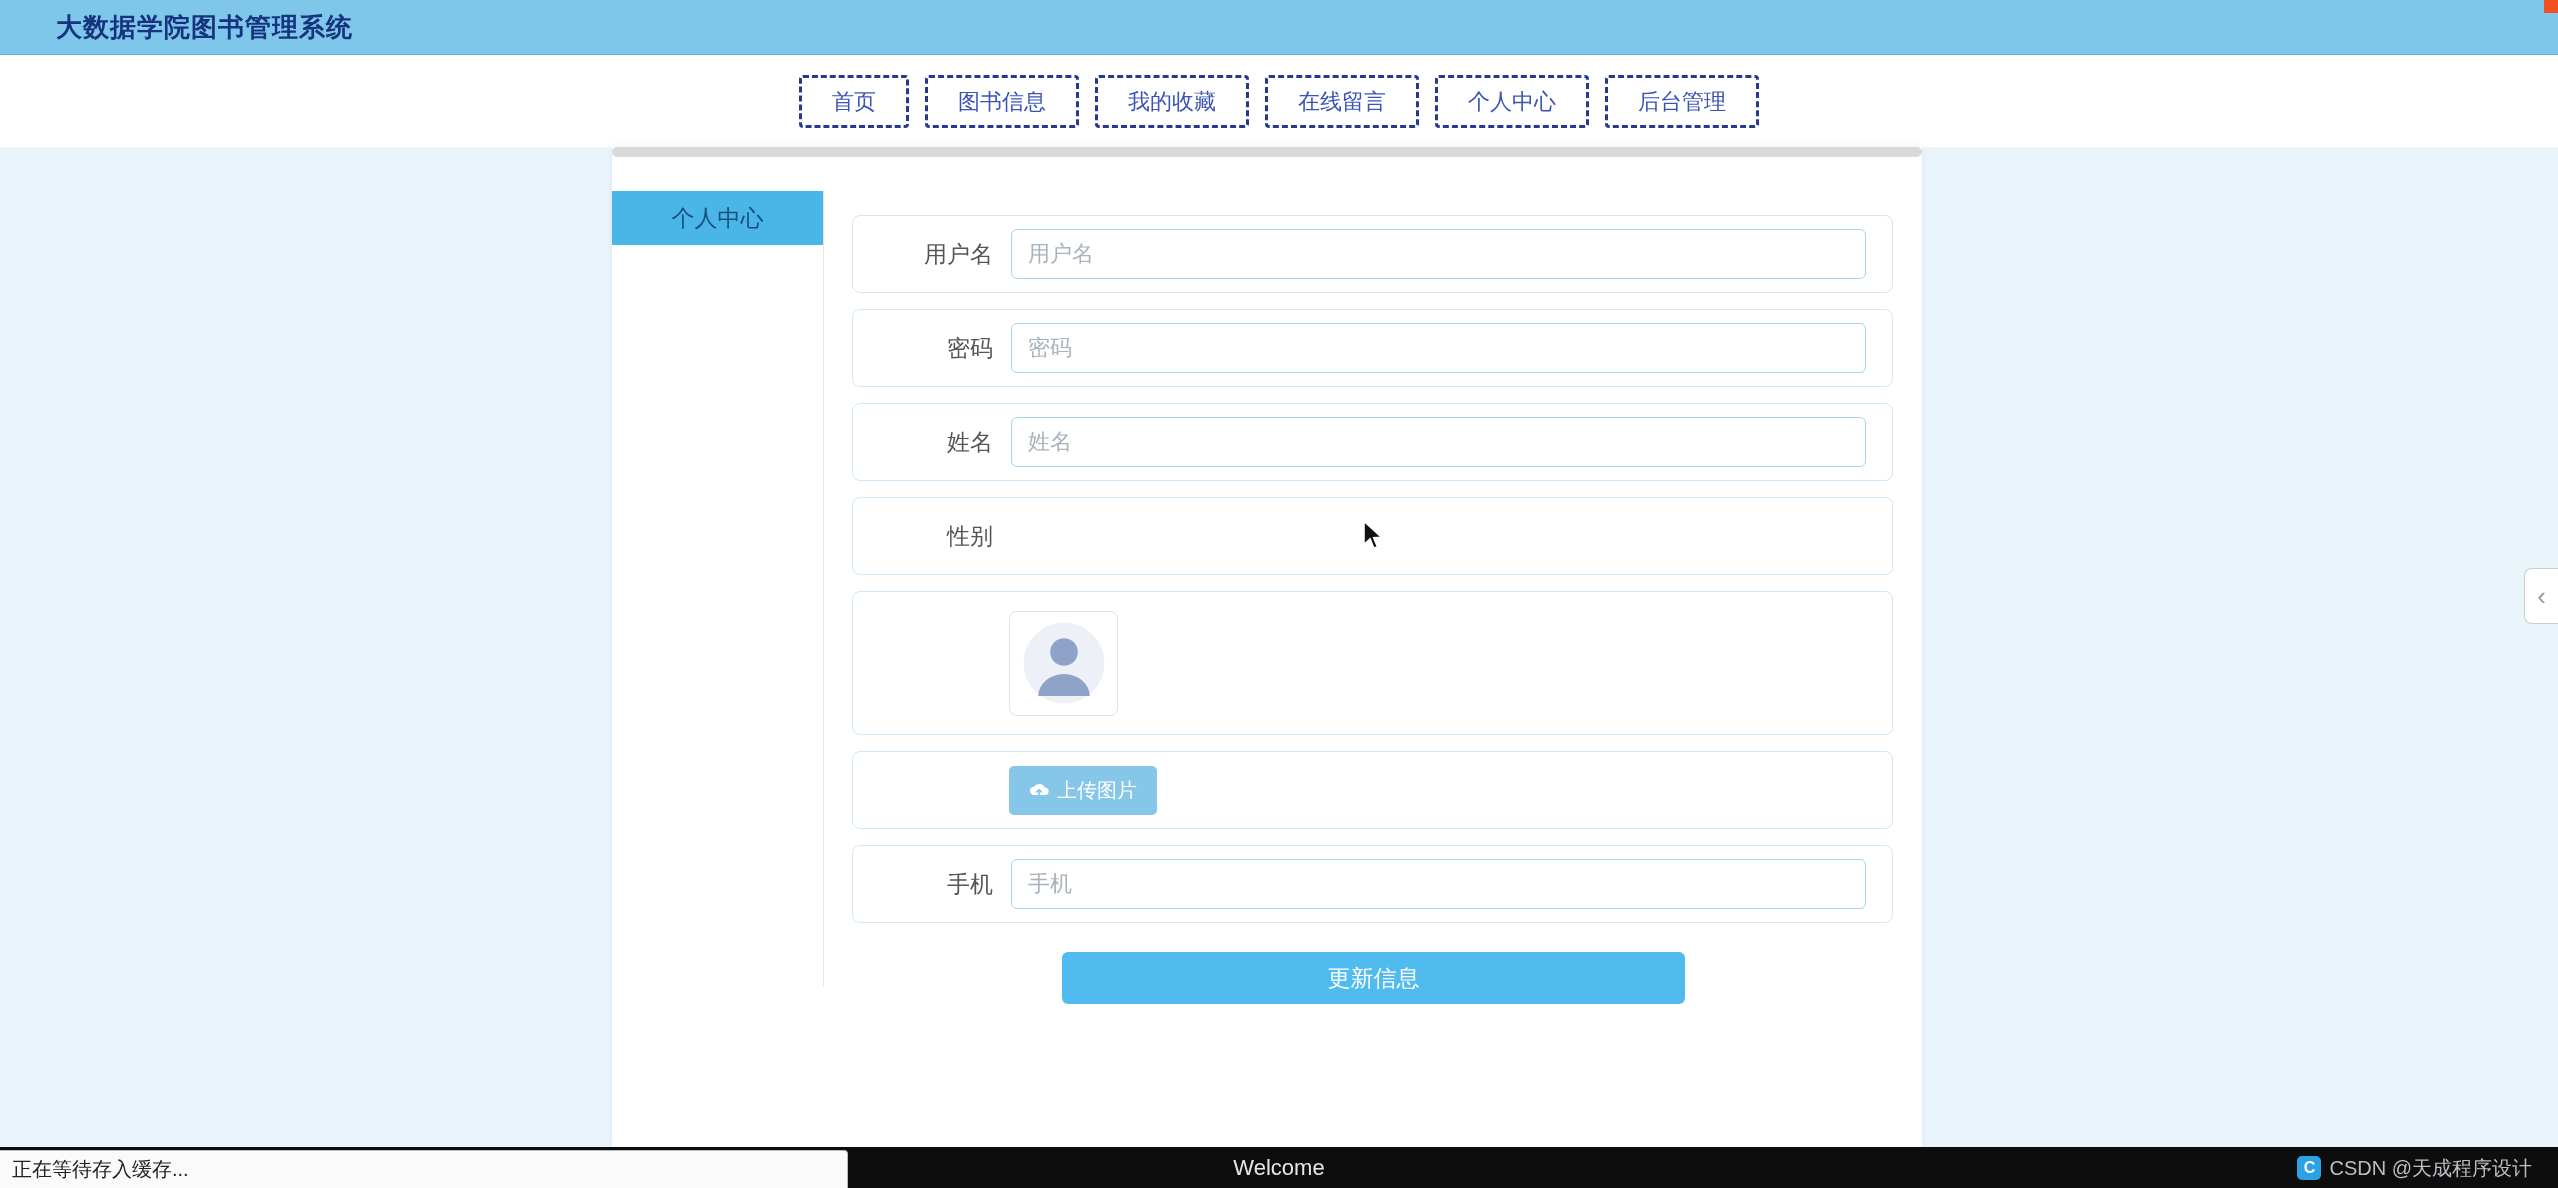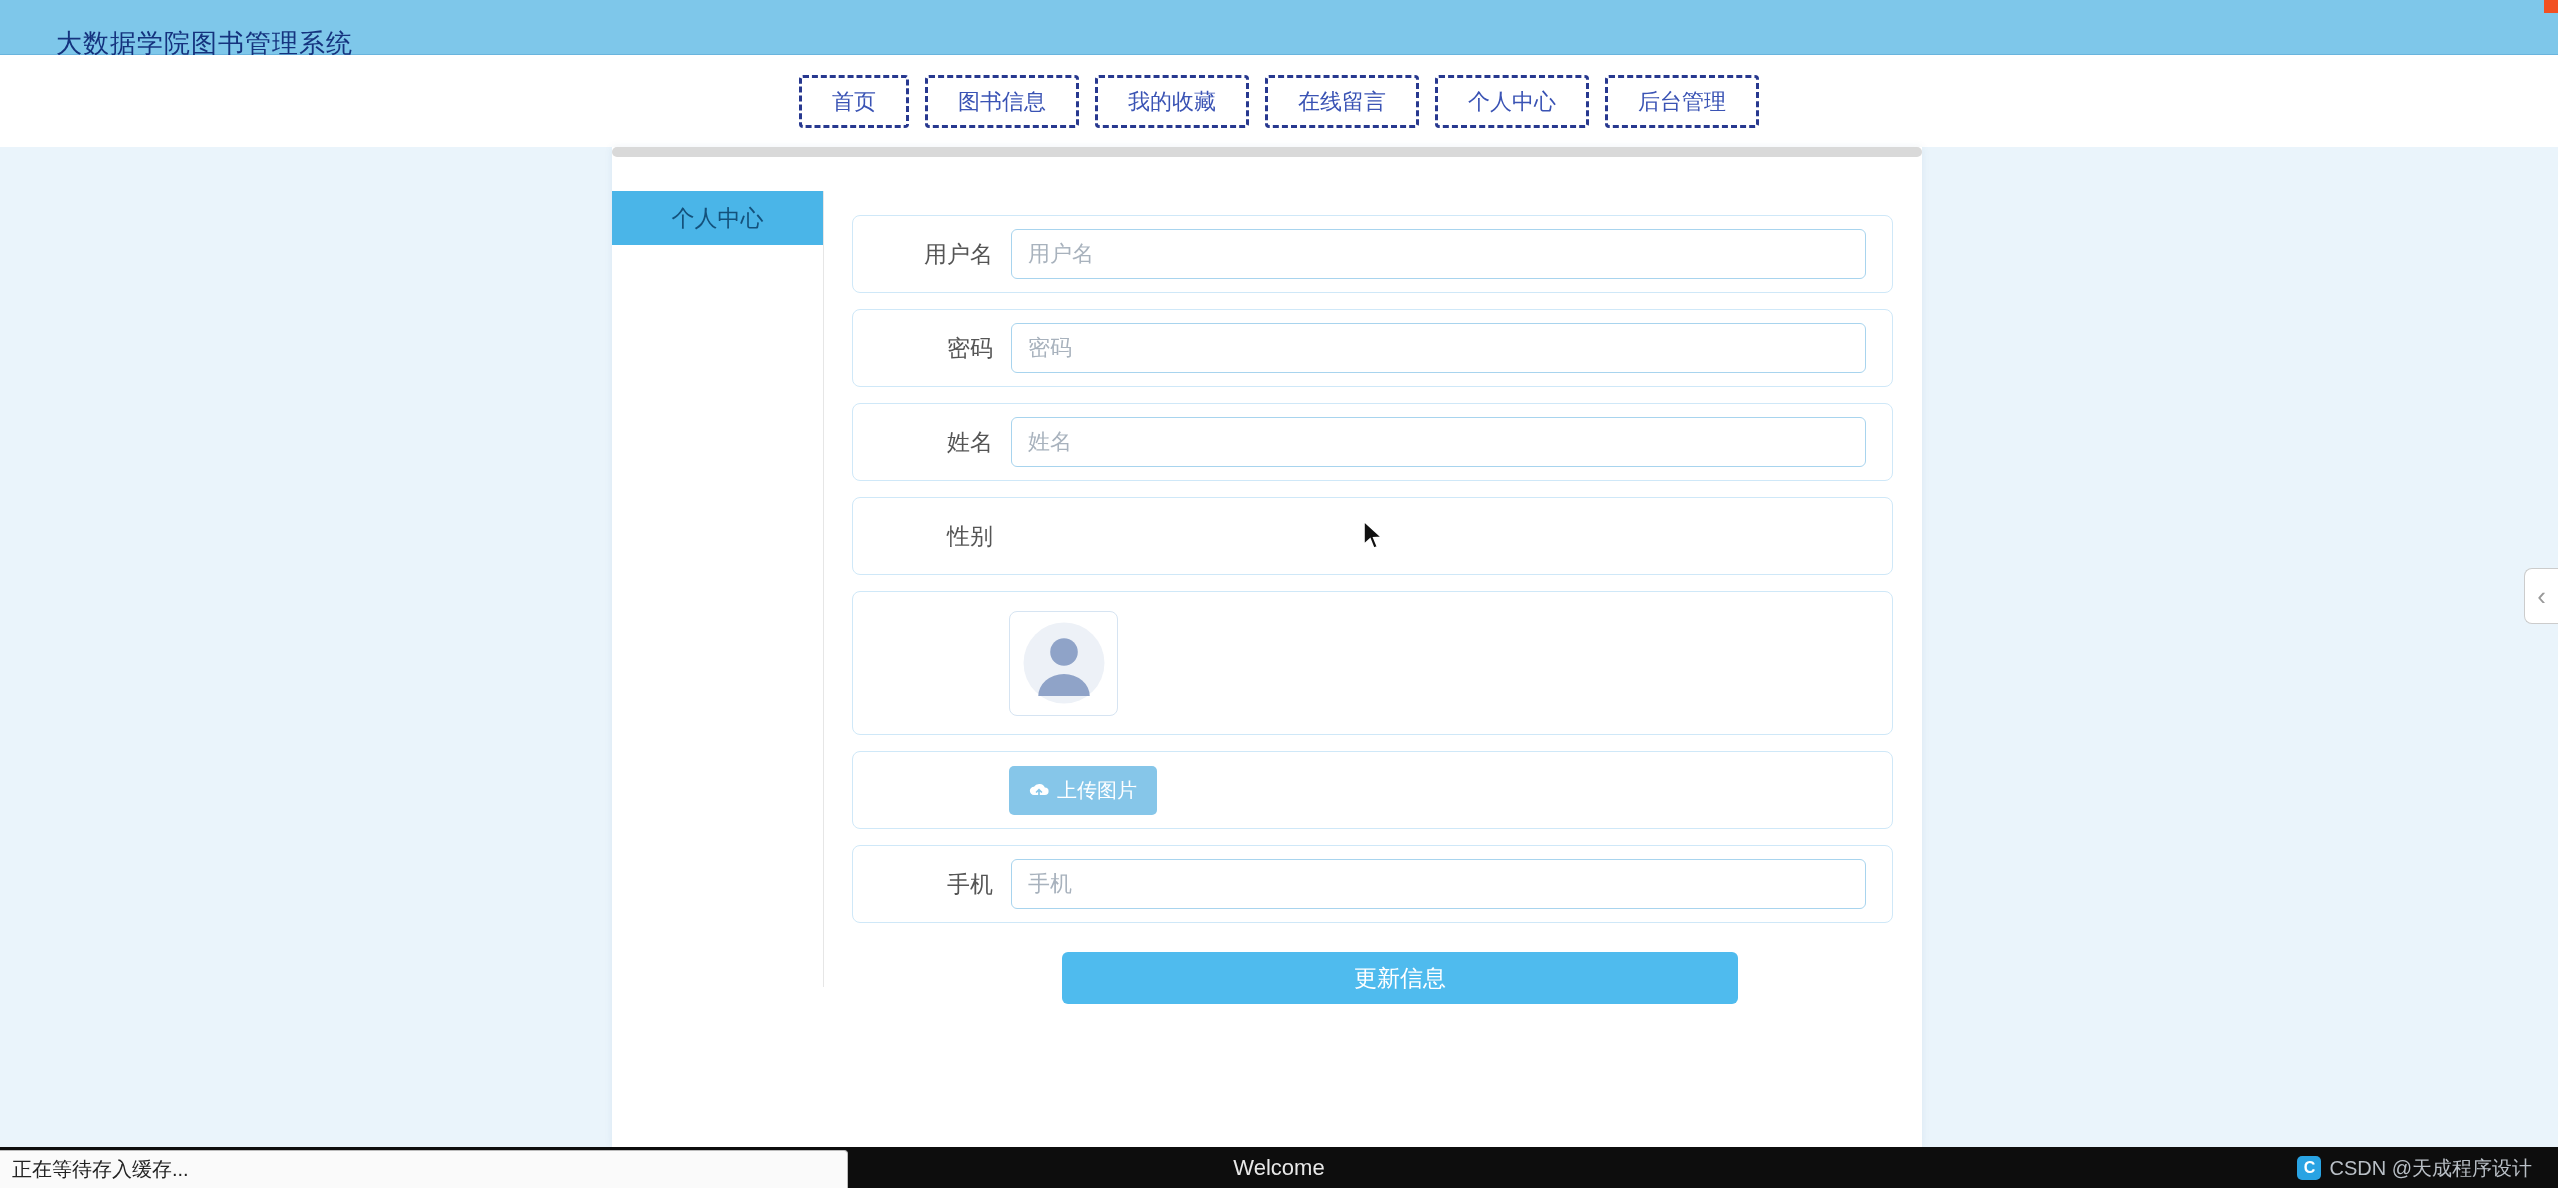--- a/index.html
+++ b/index.html
@@ -1,21 +1,21 @@
 <!DOCTYPE html>
 <html><head>
 <meta charset="utf-8">
 <style>
   html,body{margin:0;padding:0;}
   body{font-family:"Liberation Sans","DejaVu Sans",sans-serif;background:#ffffff;}
   .stage{position:relative;width:2558px;height:1188px;overflow:hidden;background:#ffffff;}
 
   
   .topbar{position:absolute;left:0;top:0;width:2558px;height:54px;background:#7EC7EA;border-bottom:1px solid #69B4DD;}
-  .topbar .title{position:absolute;left:56px;top:16px;line-height:54px;font-size:26px;color:#15337E;letter-spacing:1px;}
+  .topbar .title{position:absolute;left:56px;top:0;line-height:54px;font-size:26px;color:#15337E;letter-spacing:1px;font-weight:bold;}
 
   
   .navband{position:absolute;left:0;top:55px;width:2558px;height:92px;background:#ffffff;display:flex;align-items:center;justify-content:center;gap:16px;}
   .navbtn{height:53px;line-height:47px;padding:0 30px;border:3px dashed #27388F;border-radius:4px;background:#ffffff;color:#3A53B4;font-size:22px;cursor:pointer;box-sizing:border-box;white-space:nowrap;}
 
   
   .content-bg{position:absolute;left:0;top:147px;width:2558px;height:1000px;background:#EAF4FB;}
 
   
   .container{position:absolute;left:612px;top:147px;width:1310px;height:1000px;background:#ffffff;box-shadow:0 0 8px rgba(40,90,140,0.08);}
@@ -36,21 +36,21 @@
   .form-input{flex:1;height:50px;margin-left:18px;margin-right:26px;border:1px solid #A8D4EE;border-radius:6px;font-size:22px;color:#333;padding:0 16px;outline:none;font-family:inherit;box-sizing:border-box;}
   .form-input::placeholder{color:#A8B2BD;}
 
   
   .avatar-box{width:109px;height:105px;margin-left:16px;border:1px solid #D6E4F2;border-radius:8px;background:#ffffff;display:flex;align-items:center;justify-content:center;box-sizing:border-box;}
 
   
   .upload-btn{margin-left:16px;height:49px;padding:0 20px;background:#86C6E9;border:none;border-radius:5px;color:#ffffff;font-size:20px;display:flex;align-items:center;gap:8px;cursor:pointer;font-family:inherit;text-align:center;}
 
   
-  .big-btn{display:block;width:676px;height:52px;margin-left:210px;background:#4FBBEE;border:none;border-radius:6px;color:#ffffff;font-size:23px;cursor:pointer;font-family:inherit;}
+  .big-btn{display:block;width:623px;height:52px;margin-left:210px;background:#4FBBEE;border:none;border-radius:6px;color:#ffffff;font-size:23px;cursor:pointer;font-family:inherit;}
   .big-btn.update{margin-top:29px;}
   .big-btn.logout{margin-top:20px;}
 
   
   .footer{position:absolute;left:0;top:1147px;width:2558px;height:41px;background:#0D0D0D;}
   .footer .welcome{position:absolute;left:0;right:0;top:0;text-align:center;line-height:41px;color:#E8E8E8;font-size:22px;}
 
   .status-box{position:absolute;left:0;bottom:0;width:848px;height:38px;background:#FAFAFA;border:1px solid #BBBBBB;border-left:none;border-bottom:none;border-top-right-radius:4px;box-sizing:border-box;line-height:36px;padding-left:12px;font-size:20px;color:#222222;}
 
   .watermark{position:absolute;right:26px;top:1152px;height:32px;display:flex;align-items:center;gap:8px;}

